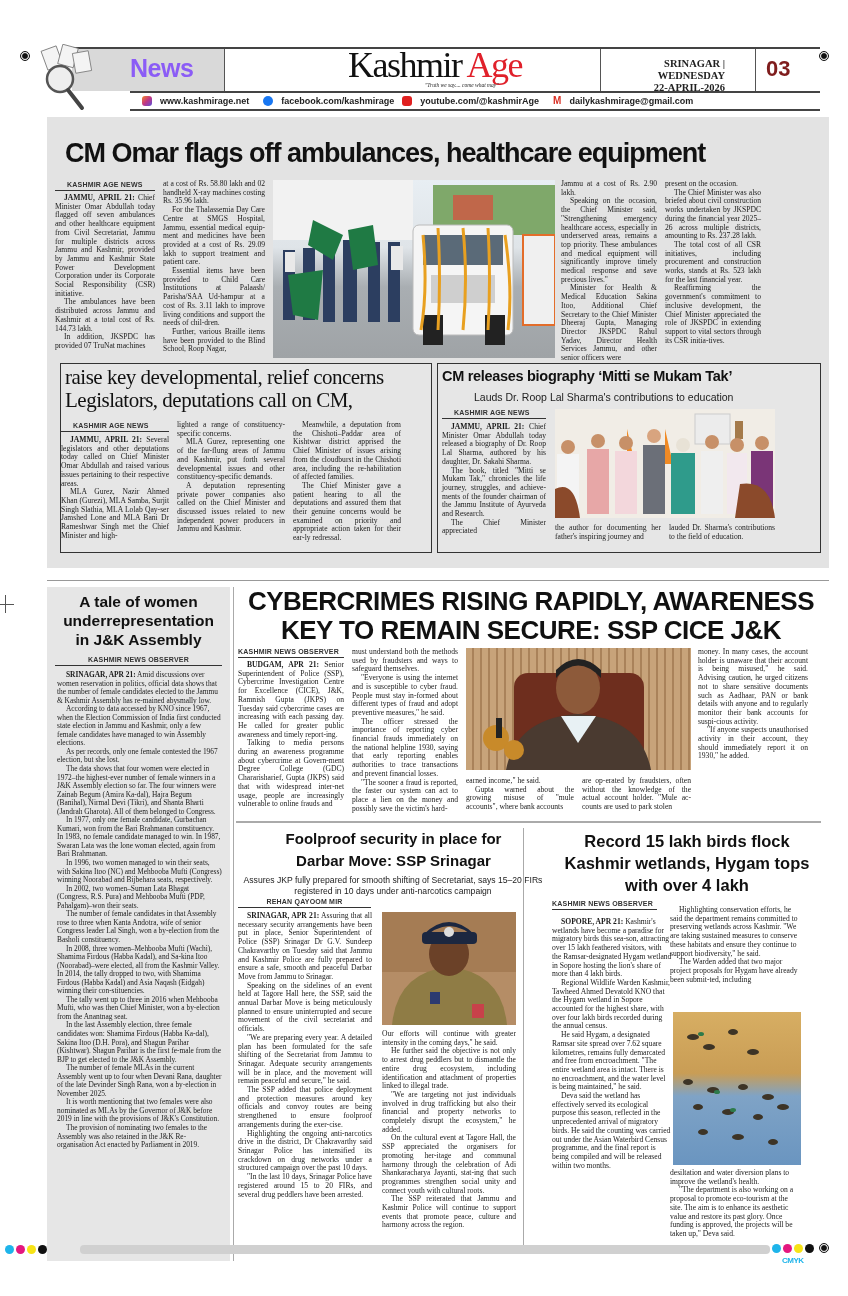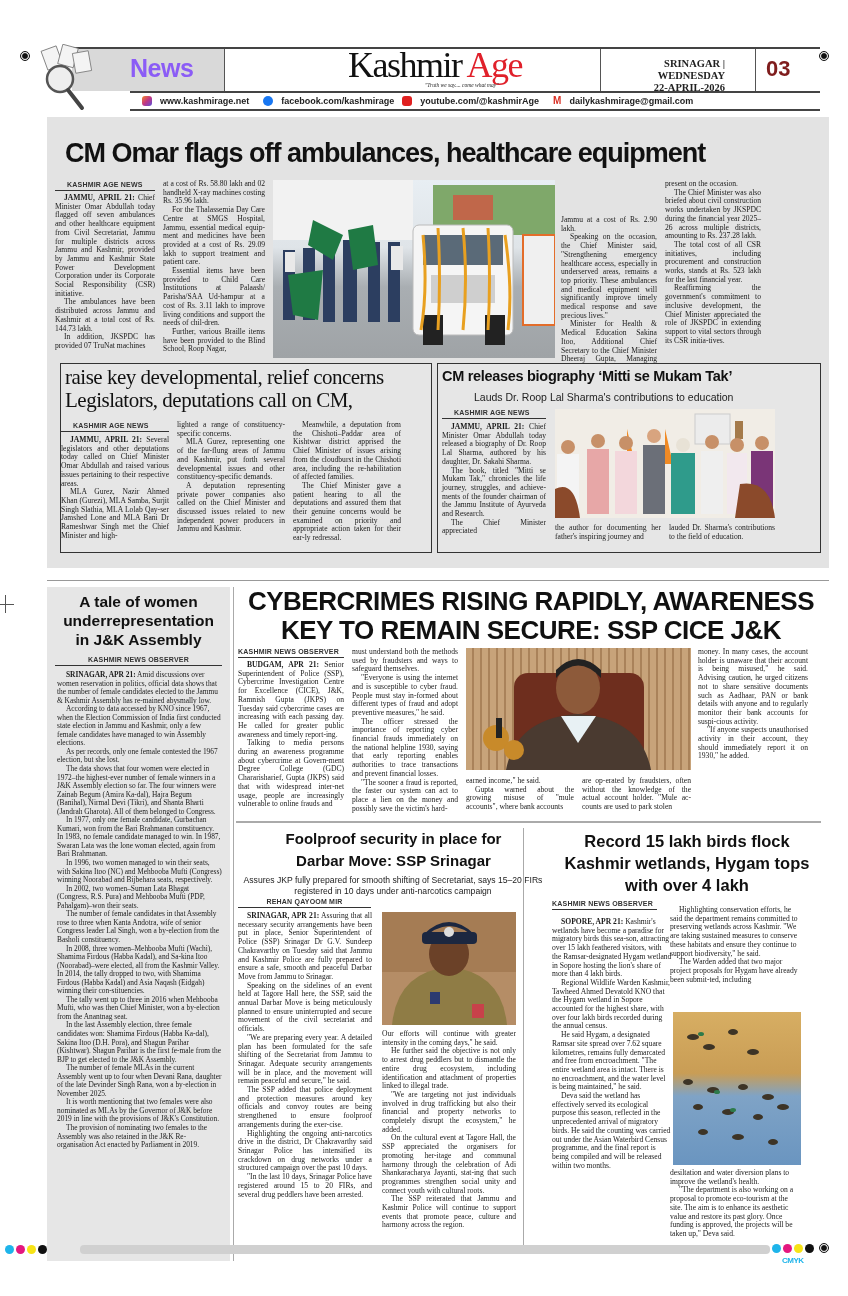--- a/index.html
+++ b/index.html
@@ -120,21 +120,21 @@
       </g>
       <g fill="#e9e9e9">
           <rect x="12" y="72" width="10" height="20"></rect>
           <rect x="118" y="66" width="12" height="24"></rect>
         </g>
       <path d="M40 40 L70 55 L60 80 L35 65 Z" fill="#1f7a44"></path>
       <path d="M75 50 L100 45 L105 85 L80 90 Z" fill="#1f7a44"></path>
       <path d="M15 95 L50 90 L45 140 L20 135 Z" fill="#1f7a44"></path>
     </svg>
   </div>
-  <div class="abs body-text" style="left:506px;top:46px;width:96px;margin-top:36px;" id="lead-col3">
+  <div class="abs body-text" style="left:506px;top:46px;width:96px;" id="lead-col3">
       <p style="text-indent: 0px;">Jammu at a cost of Rs. 2.90 lakh.</p>
       <p>Speaking on the occasion, the Chief Minister said, "Strengthening emergency healthcare access, especially in underserved areas, remains a top priority. These ambulances and medical equipment will significantly improve timely medical response and save precious lives."</p>
       <p>Minister for Health &amp; Medical Education Sakina Itoo, Additional Chief Secretary to the Chief Minister Dheeraj Gupta, Managing Director JKSPDC Rahul Yadav, Director Health Services Jammu, and other senior officers were</p>
     </div>
   <div class="abs body-text" style="left:610px;top:46px;width:96px;" id="lead-col4">
       <p style="text-indent: 0px;">present on the occasion.</p>
       <p>The Chief Minister was also briefed about civil construction works undertaken by JKSPDC during the financial year 2025–26 across multiple districts, amounting to Rs. 237.28 lakh.</p>
       <p>The total cost of all CSR initiatives, including procurement and construction works, stands at Rs. 523 lakh for the last financial year.</p>
       <p>Reaffirming the government's commitment to inclusive development, the Chief Minister appreciated the role of JKSPDC in extending support to vital sectors through its CSR initia-tives.</p>
     </div>

